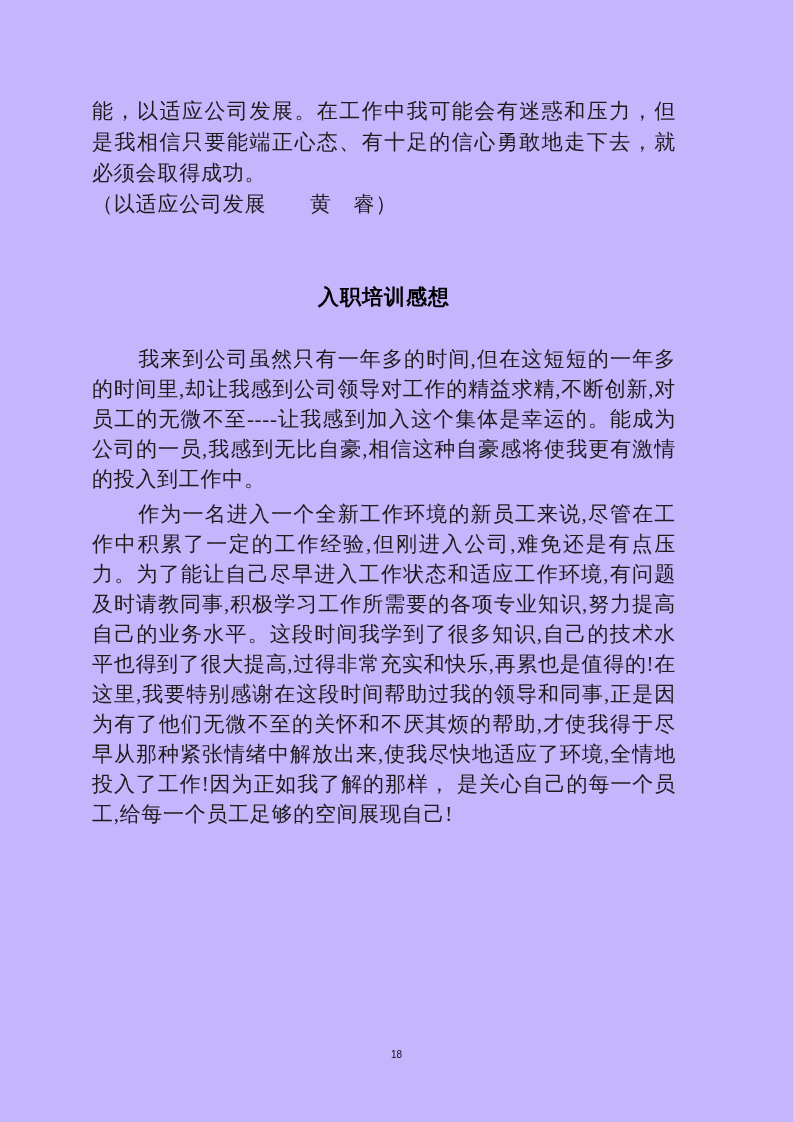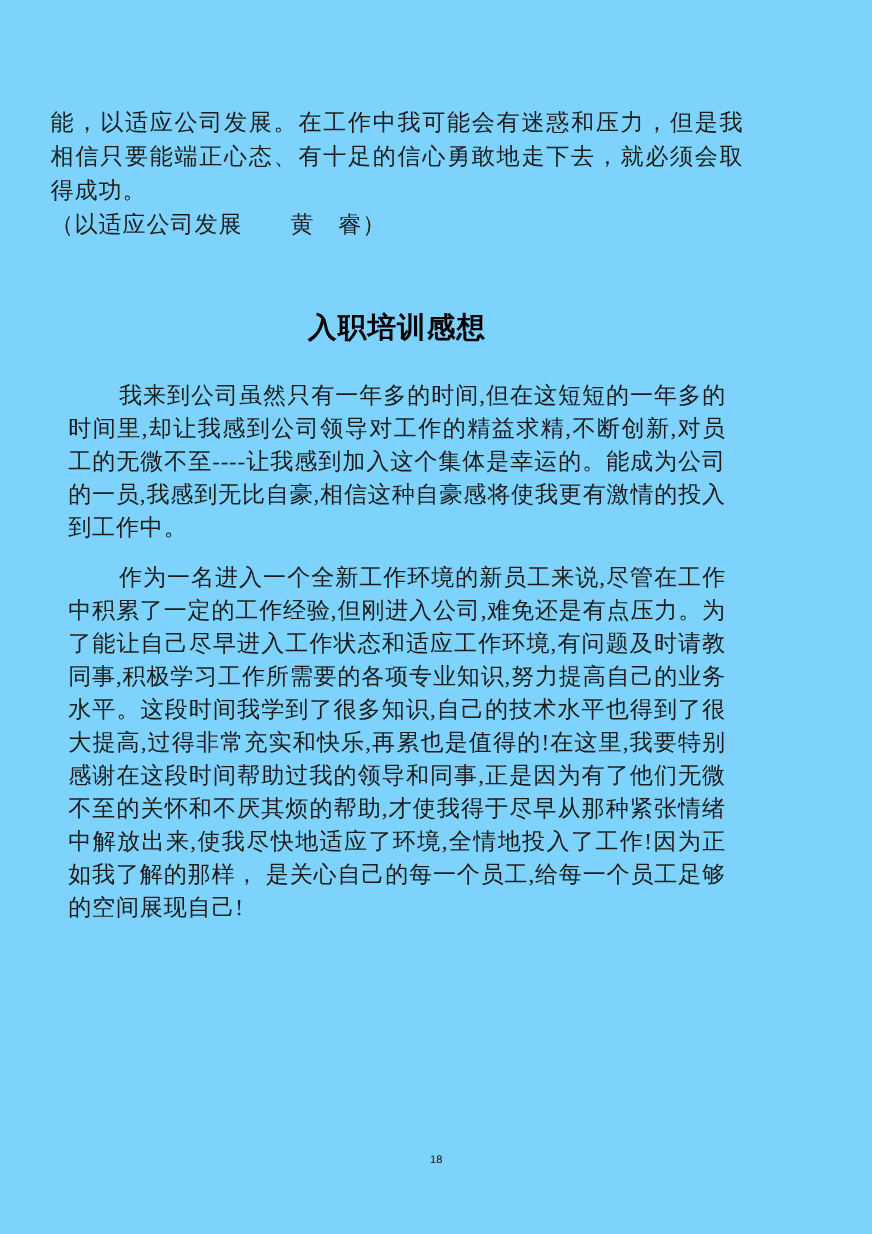--- a/index.html
+++ b/index.html
@@ -5,23 +5,23 @@
   html, body {
     margin: 0;
     padding: 0;
     background: #808080;
   }
   .page {
     position: relative;
     width: 793px;
     height: 1122px;
     margin: 0 auto;
-    background: #7dd3fc;
+    background: #c4b5fd;
     box-sizing: border-box;
-    padding: 96px 117px 0 46px;
+    padding: 96px 117px 0 92px;
     overflow: hidden;
     color: #1c1c1c;
     font-family: "Liberation Serif", "DejaVu Serif", serif;
   }
   
   .sec1 p {
     margin: 0;
     font-size: 21px;
     line-height: 31px;
     letter-spacing: 0.8px;
@@ -36,29 +36,29 @@
     font-size: 21px;
     line-height: 31px;
     letter-spacing: 0.8px;
     text-align: right;
   }
   
   .article-title {
     margin: 56px 0 26px 0;
     font-family: "Liberation Sans", "DejaVu Sans", sans-serif;
     font-weight: 700;
-    font-size: 26px;
+    font-size: 21px;
     line-height: 42px;
     letter-spacing: 1px;
     text-align: center;
     color: #000;
   }
   
   .sec2 p {
-    margin: 16px;
+    margin: 0;
     font-size: 21px;
     line-height: 30px;
     letter-spacing: 0.7px;
     text-align: justify;
     text-justify: inter-ideograph;
     text-indent: 2.2em;
   }
   .sec2 p + p {
     margin-top: 5px;
   }

